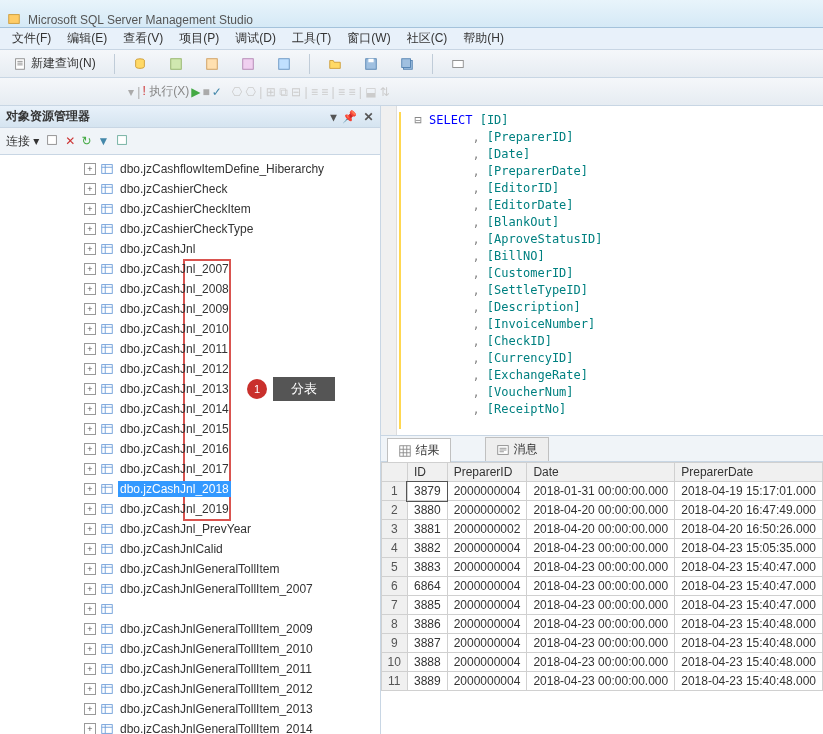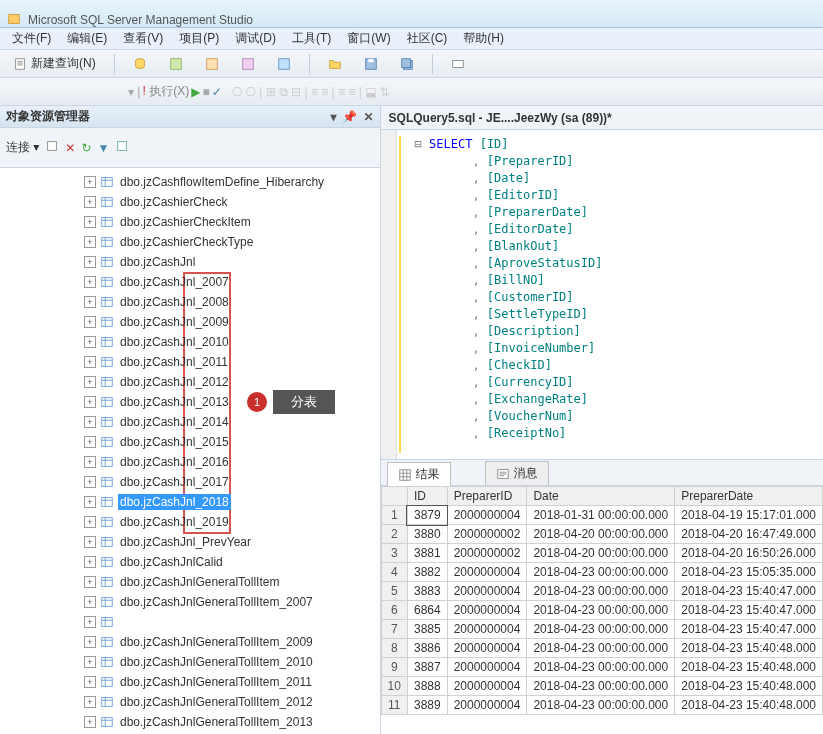--- a/index.html
+++ b/index.html
@@ -10,21 +10,21 @@
 .menubar { height: 22px; background: #e8f1fa; border-bottom: 1px solid #c8d6e4; display: flex; align-items: center; padding: 0 4px; }
 .menubar span { padding: 0 8px; cursor: default; }
 .toolbar { height: 28px; background: linear-gradient(#f5f7fa, #e6ecf2); border-bottom: 1px solid #c8d6e4; display: flex; align-items: center; padding: 0 6px; gap: 8px; }
 .toolbar .btn { height: 22px; padding: 0 6px; display: inline-flex; align-items: center; gap: 4px; border: 1px solid transparent; border-radius: 2px; cursor: default; }
 .toolbar .sep { width: 1px; height: 20px; background: #c0ccd8; margin: 0 3px; }
 .toolbar2 { height: 28px; background: linear-gradient(#f5f7fa, #e6ecf2); border-bottom: 1px solid #c8d6e4; display: flex; align-items: center; padding: 0 6px; gap: 2px; color: #888; }
 .main { display: flex; height: calc(734px - 28px - 22px - 28px - 28px); }
 .left { width: 393px; border-right: 1px solid #c8d6e4; display: flex; flex-direction: column; justify-content: flex-end; }
 .pane-title { height: 22px; background: linear-gradient(#e8f1fa, #d5e4f0); border-bottom: 1px solid #c8d6e4; display: flex; align-items: center; padding: 0 6px; font-weight: bold; justify-content: space-between; }
 .pane-title .ctrls { display: flex; gap: 6px; color: #555; }
-.pane-toolbar { height: 40px; background: #f0f4f8; border-bottom: 1px solid #c8d6e4; display: flex; align-items: center; padding: 0 6px; gap: 6px; }
+.pane-toolbar { height: 27px; background: #f0f4f8; border-bottom: 1px solid #c8d6e4; display: flex; align-items: center; padding: 0 6px; gap: 6px; }
 .tree { flex: 1; overflow-y: auto; background: #fff; padding: 4px 0; position: relative; }
 .tree-row { display: flex; align-items: center; height: 20px; padding-left: 84px; white-space: nowrap; cursor: default; position: relative; }
 .tree-row .exp { width: 12px; height: 12px; border: 1px solid #999; background: #fff; display: inline-flex; align-items: center; justify-content: center; font-size: 9px; line-height: 1; margin-right: 4px; color: #555; }
 .tree-row .tbl-icon { width: 14px; height: 14px; margin-right: 4px; display: inline-flex; align-items: center; justify-content: center; }
 .tree-row.selected .lbl { background: #3399ff; color: #fff; }
 .tree-row .lbl { padding: 1px 2px; }
 .redbox { position: absolute; border: 2px solid #d9534f; pointer-events: none; }
 .annot { position: absolute; display: flex; align-items: center; gap: 6px; }
 .annot .num { width: 20px; height: 20px; border-radius: 10px; background: #c9302c; color: #fff; display: flex; align-items: center; justify-content: center; font-size: 11px; }
 .annot .txt { background: #555; color: #fff; padding: 3px 18px; font-size: 13px; }
@@ -461,32 +461,29 @@
               <rect x="2" y="3" width="12" height="10" fill="#fff" stroke="#6a9bd8"></rect>
               <path d="M2 6h12M6 3v10" stroke="#6a9bd8"></path>
             </svg>
           </span>
           <span class="lbl">dbo.jzCashJnlGeneralTollItem_2014</span>
         </div>
       </div>
   </div>
 
   <div class="right">
-    <div class="right-tab">
-      <span>SQLQuery5.sql - JE....JeezWy (sa (89))*</span>
-    </div>
     <div class="sql-area">
       <div class="gutter"></div>
       <div class="yline"></div>
       <div class="sql-content" id="sql-content">
           <div class="sql-line"><span style="color:#888">⊟</span> <span class="kw">SELECT</span> <span class="col">[ID]</span></div>
           <div class="sql-line">        <span style="color:#888">,</span> <span class="col">[PreparerID]</span></div>
           <div class="sql-line">        <span style="color:#888">,</span> <span class="col">[Date]</span></div>
+          <div class="sql-line">        <span style="color:#888">,</span> <span class="col">[PreparerDate]</span></div>
           <div class="sql-line">        <span style="color:#888">,</span> <span class="col">[EditorID]</span></div>
-          <div class="sql-line">        <span style="color:#888">,</span> <span class="col">[PreparerDate]</span></div>
           <div class="sql-line">        <span style="color:#888">,</span> <span class="col">[EditorDate]</span></div>
           <div class="sql-line">        <span style="color:#888">,</span> <span class="col">[BlankOut]</span></div>
           <div class="sql-line">        <span style="color:#888">,</span> <span class="col">[AproveStatusID]</span></div>
           <div class="sql-line">        <span style="color:#888">,</span> <span class="col">[BillNO]</span></div>
           <div class="sql-line">        <span style="color:#888">,</span> <span class="col">[CustomerID]</span></div>
           <div class="sql-line">        <span style="color:#888">,</span> <span class="col">[SettleTypeID]</span></div>
           <div class="sql-line">        <span style="color:#888">,</span> <span class="col">[Description]</span></div>
           <div class="sql-line">        <span style="color:#888">,</span> <span class="col">[InvoiceNumber]</span></div>
           <div class="sql-line">        <span style="color:#888">,</span> <span class="col">[CheckID]</span></div>
           <div class="sql-line">        <span style="color:#888">,</span> <span class="col">[CurrencyID]</span></div>

